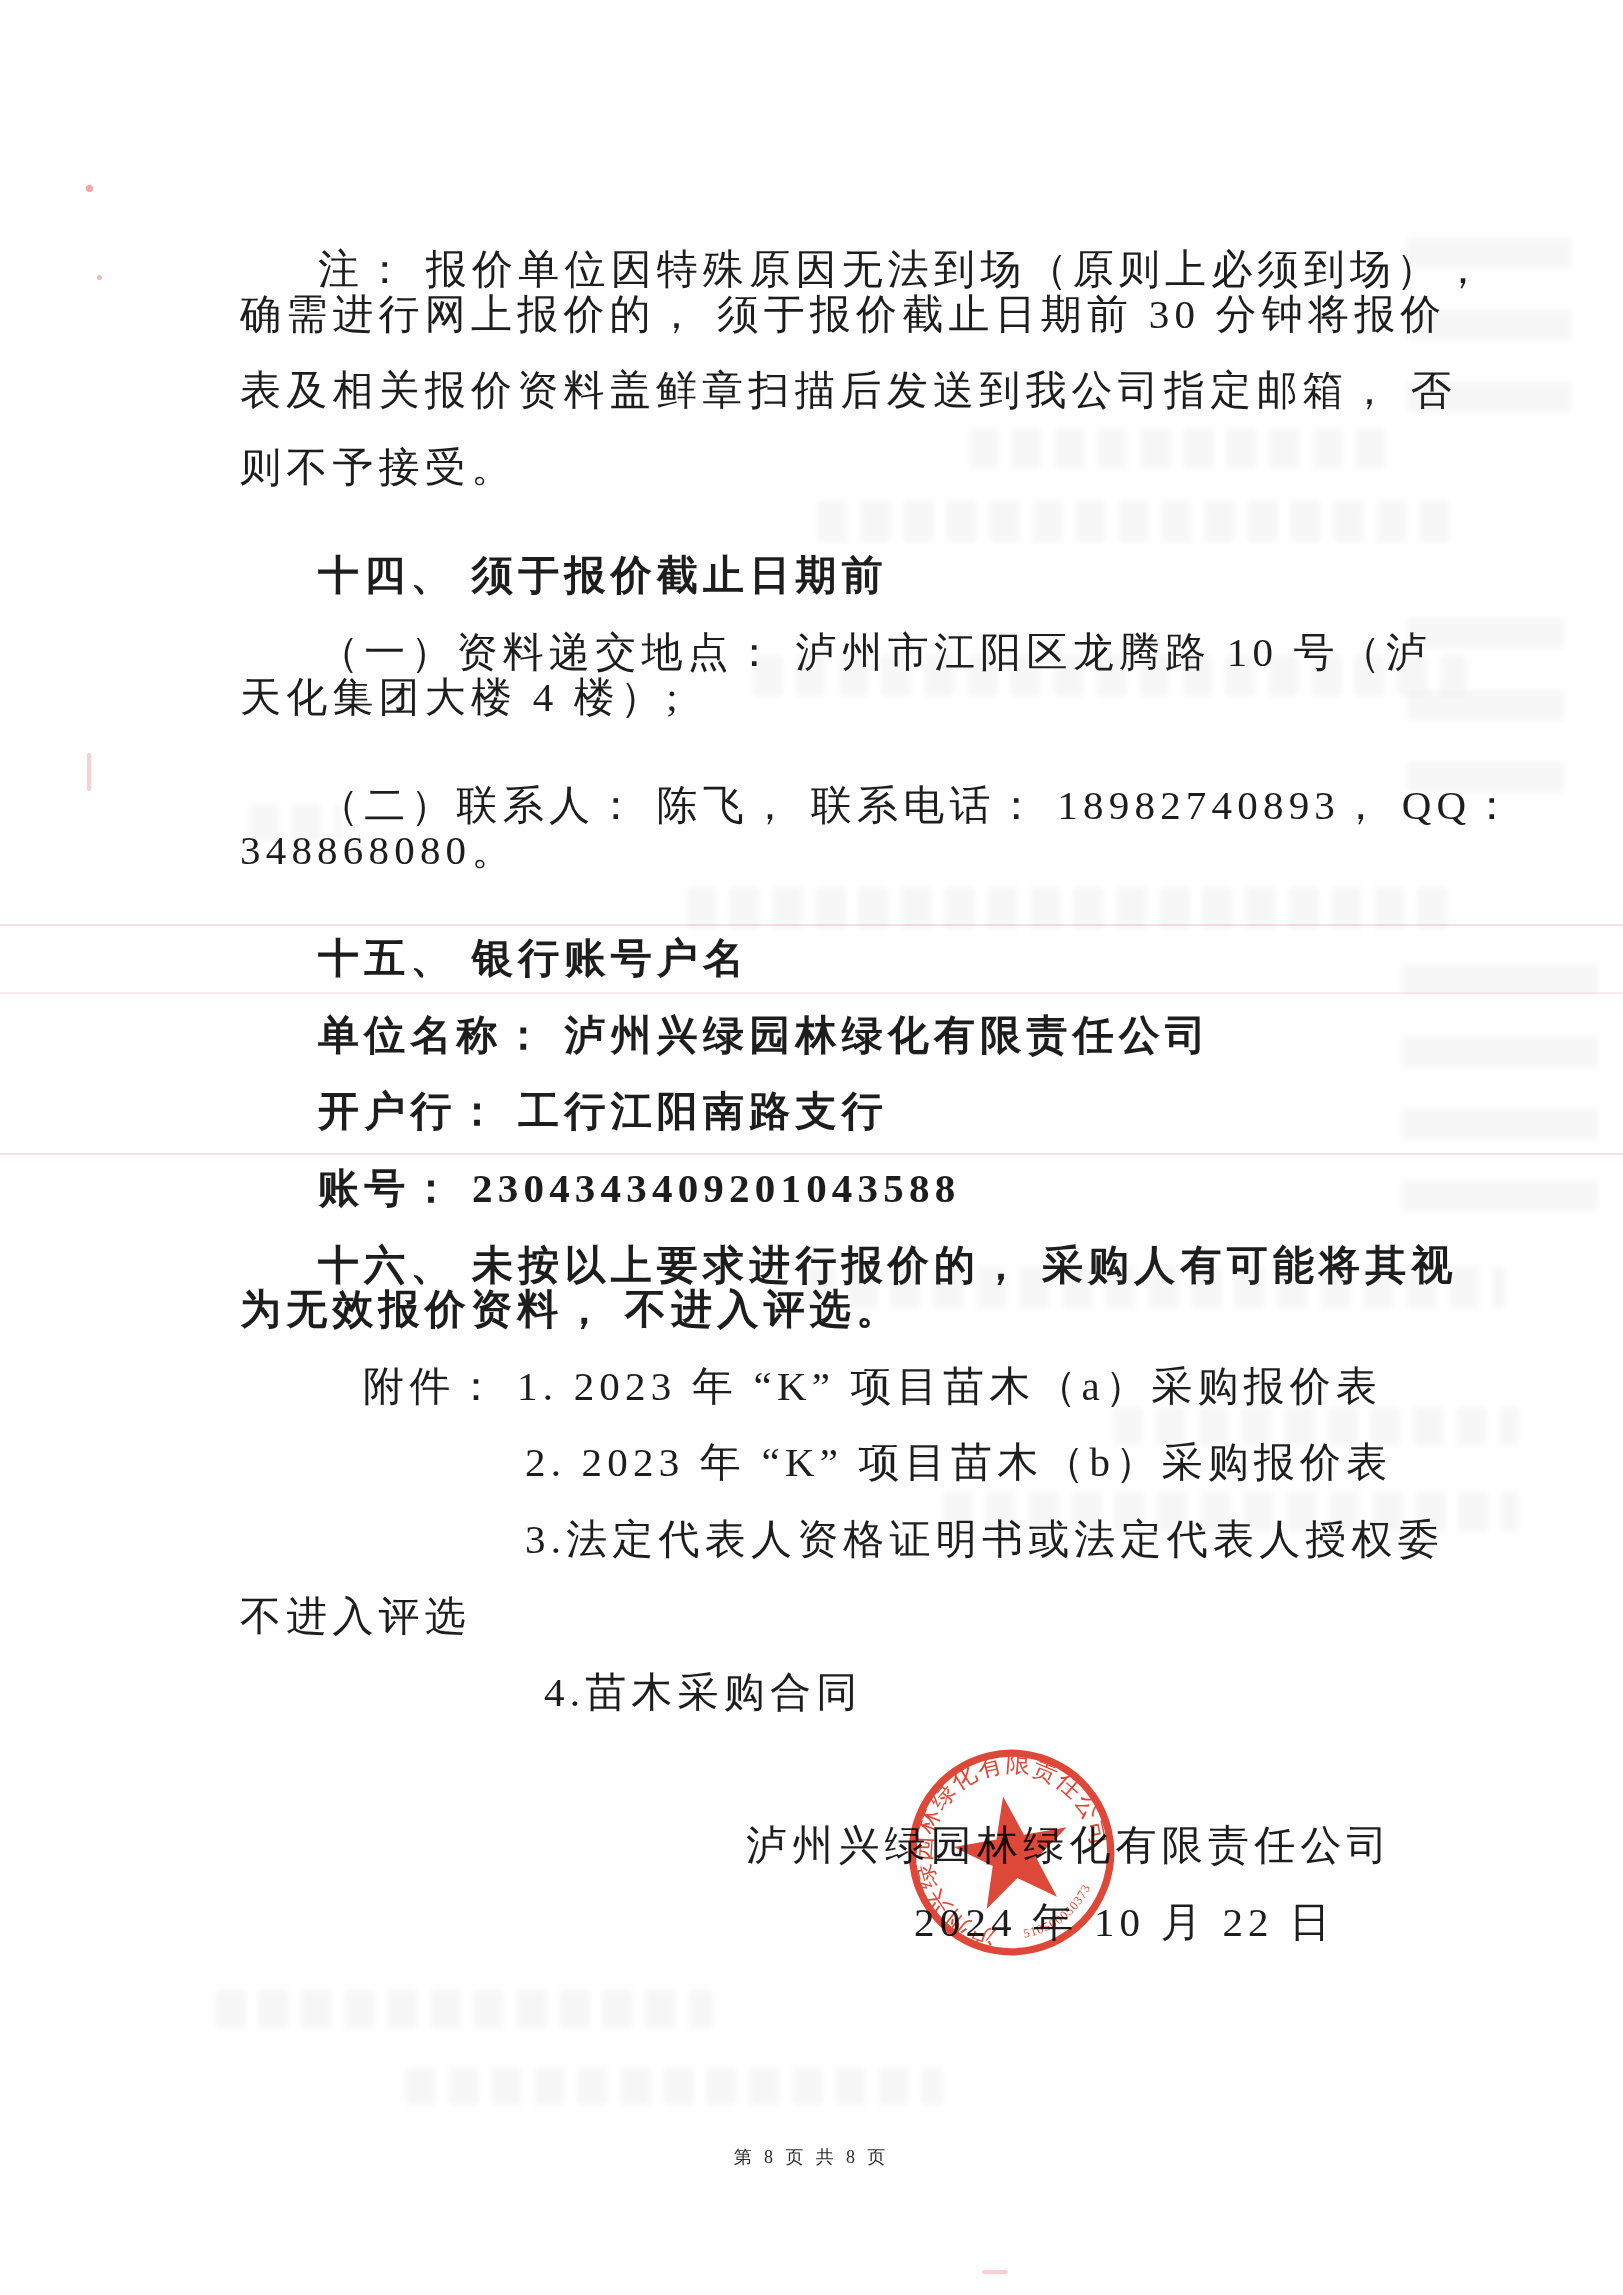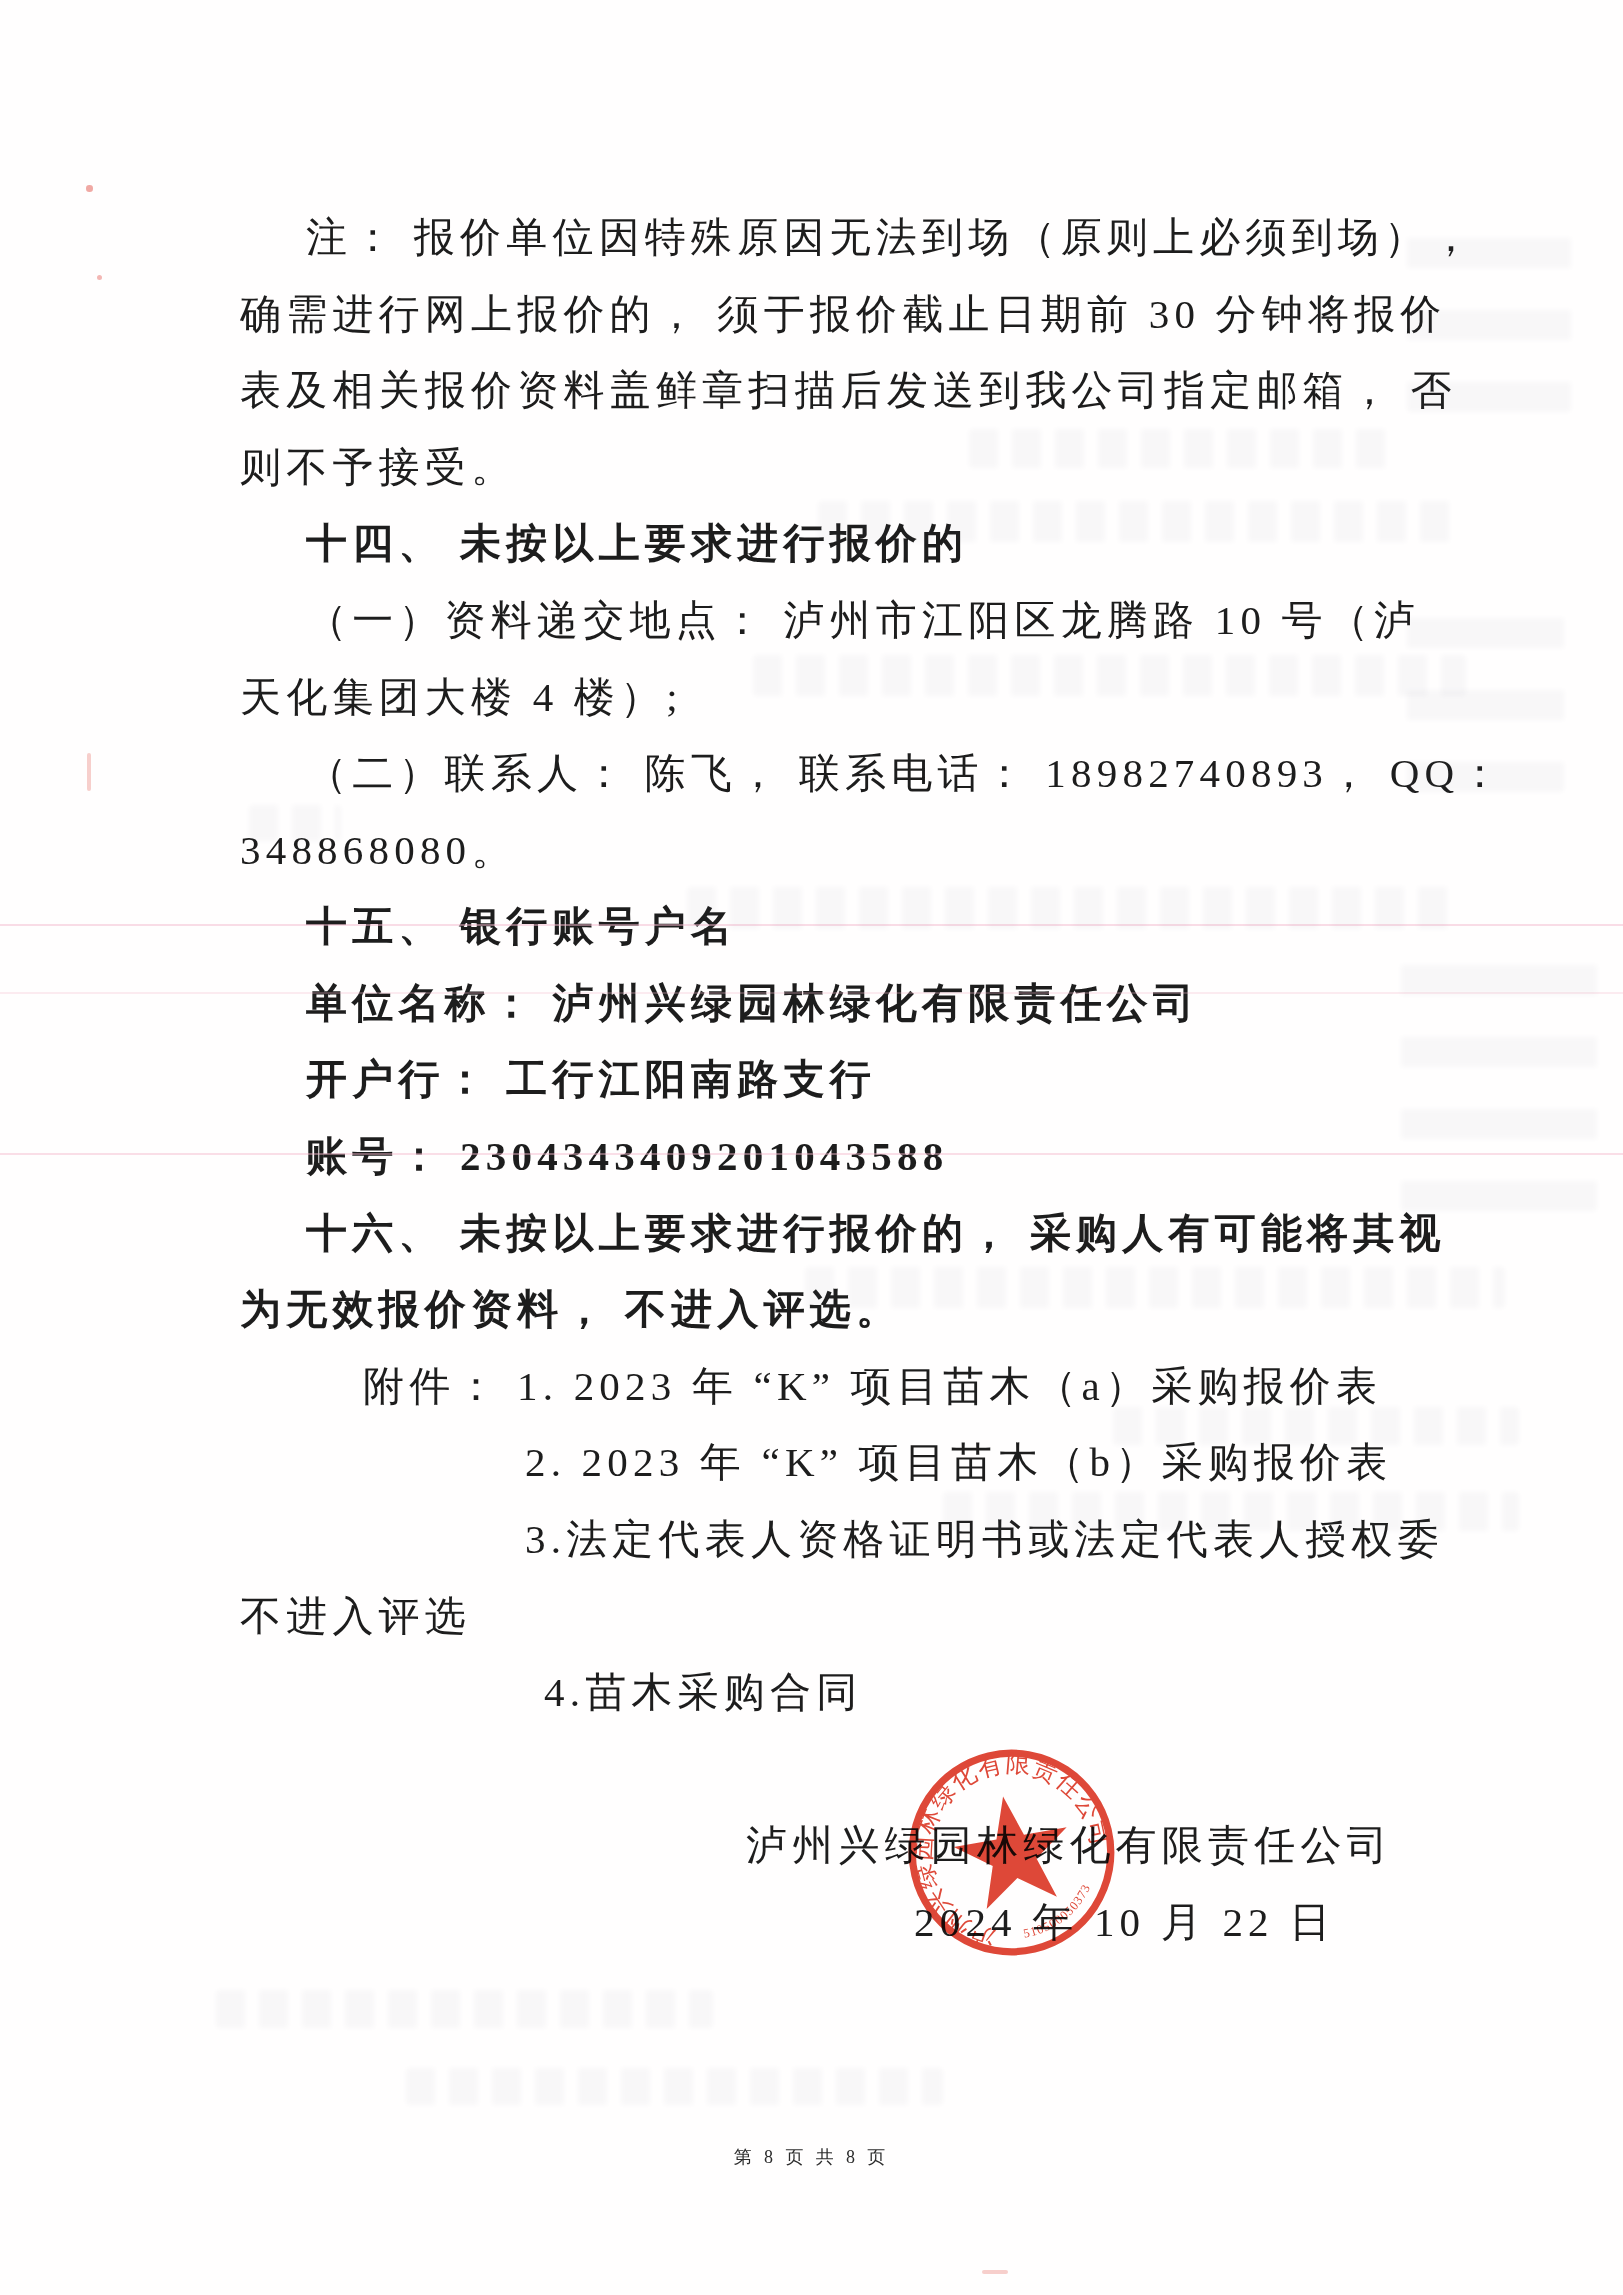--- a/index.html
+++ b/index.html
@@ -15,21 +15,21 @@
   .line{
     position:absolute;
     left:240px;
     font-size:41px;
     line-height:1.25;
     letter-spacing:5.2px;
     white-space:nowrap;
     color:#1d1d1d;
   }
   .b{font-weight:bold;}
-  .i2{left:306px;}
+  .i2{left:318px;margin-top:32px;}
   .att1{left:363px;}
   .attn{left:517px;margin-left:8px;}
   .att5{left:524px;margin-left:20px;}
   .sig{left:746px;}
   .date{left:914px;}
   .footer{
     position:absolute;top:2145px;left:0;width:100%;
     text-align:center;font-size:18px;letter-spacing:3.9px;color:#2b2b2b;
   }
   
@@ -58,21 +58,21 @@
 </head>
 <body>
 
 <div class="page">
 
   <div class="line i2" style="top:212px">注： 报价单位因特殊原因无法到场（原则上必须到场），</div>
   <div class="line" style="top:289px">确需进行网上报价的， 须于报价截止日期前 30 分钟将报价</div>
   <div class="line" style="top:365px">表及相关报价资料盖鲜章扫描后发送到我公司指定邮箱， 否</div>
   <div class="line" style="top:442px">则不予接受。</div>
 
-  <div class="line i2 b" style="top:518px">十四、 未按以上要求进行报价的</div>
+  <div class="line i2 b" style="top:518px">十四、 须于报价截止日期前</div>
   <div class="line i2" style="top:595px">（一）资料递交地点： 泸州市江阳区龙腾路 10 号（泸</div>
   <div class="line" style="top:672px">天化集团大楼 4 楼）;</div>
   <div class="line i2" style="top:748px">（二）联系人： 陈飞， 联系电话： 18982740893， QQ：</div>
   <div class="line" style="top:825px">348868080。</div>
 
   <div class="line i2 b" style="top:901px">十五、 银行账号户名</div>
   <div class="line i2 b" style="top:1054px">开户行： 工行江阳南路支行</div>
   <div class="line i2 b" style="top:978px">单位名称： 泸州兴绿园林绿化有限责任公司</div>
   <div class="line i2 b" style="top:1131px">账号： 2304343409201043588</div>
 

